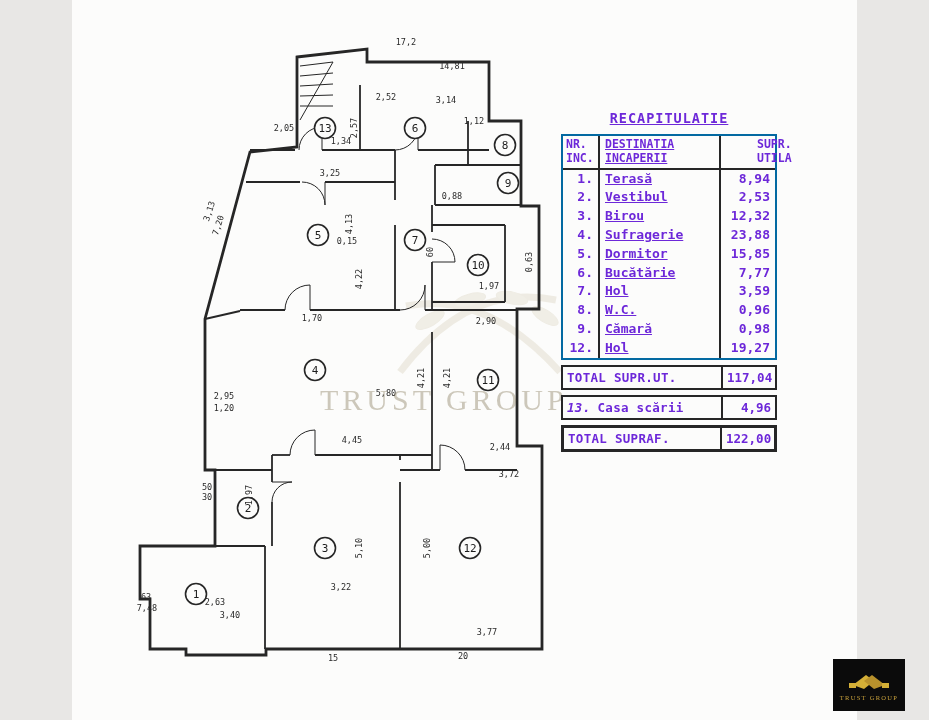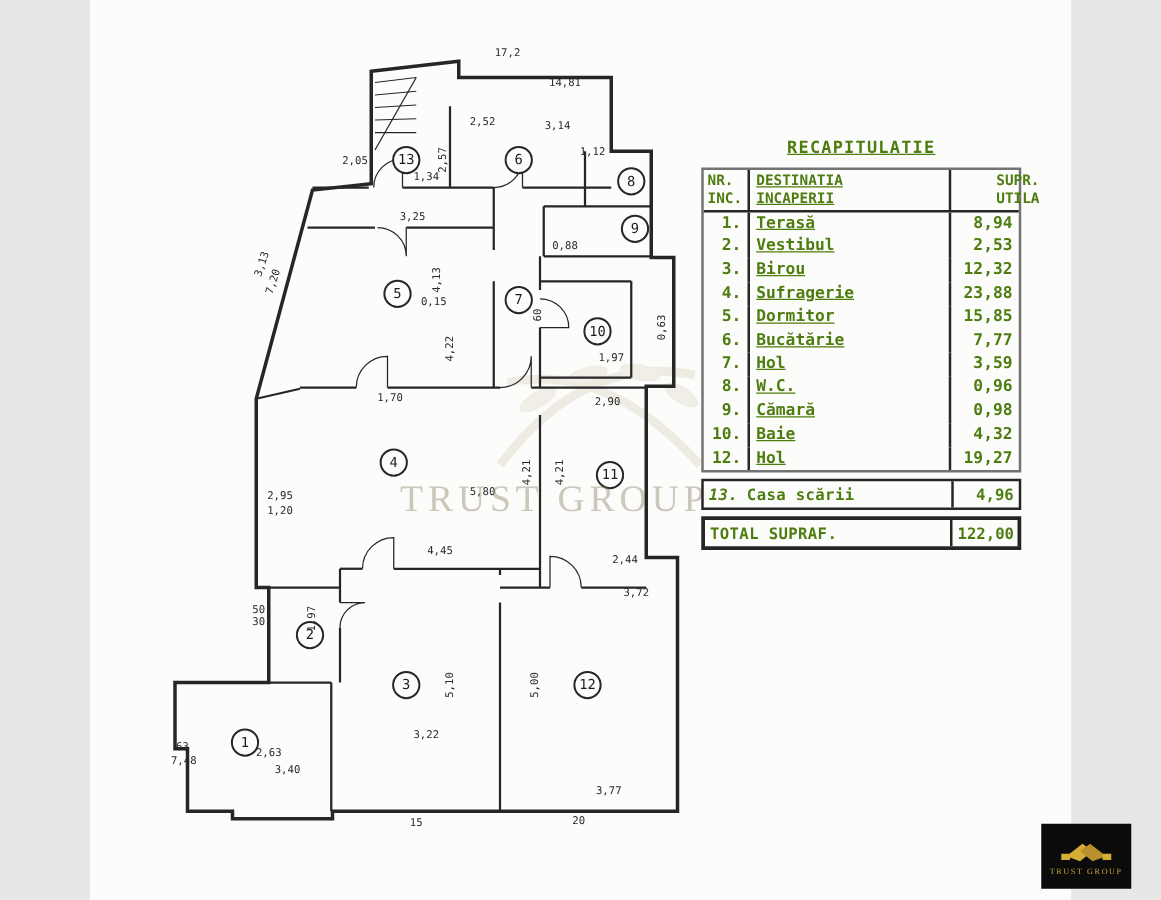--- a/index.html
+++ b/index.html
@@ -3,23 +3,23 @@
 <meta charset="utf-8">
 <style>
   html,body{margin:0;padding:0;background:#e8e7e5;font-family:"DejaVu Sans Mono",monospace;}
   .stage{position:relative;width:929px;height:720px;background:#e8e7e5;overflow:hidden;}
   .paper{position:absolute;left:72px;top:0;width:785px;height:720px;background:#fcfcfb;}
   svg.plan{position:absolute;left:0;top:0;}
   svg.plan text{font-family:"DejaVu Sans Mono",monospace;}
   .plan .wall{stroke:#262626;fill:none;}
 
   
-  .recap{position:absolute;left:561px;top:110px;width:256px;color:#4d7c0f;font-weight:bold;}
+  .recap{position:absolute;left:561px;top:110px;width:216px;color:#6d28d9;font-weight:bold;}
   .recap-title{text-align:center;font-size:13.5px;letter-spacing:1px;text-decoration:underline;margin-bottom:8px;}
-  .box{border:2px solid #737373;background:transparent;}
+  .box{border:2px solid #0369a1;background:transparent;}
   .thead{display:flex;border-bottom:2px solid #262626;font-size:11.5px;line-height:1.2;}
   .thead .c-nr,.thead .c-name,.thead .c-area{white-space:pre-line;}
   .c-nr{width:37px;border-right:2px solid #262626;padding:2px 3px;box-sizing:border-box;}
   .c-name{flex:1;border-right:2px solid #262626;padding:2px 5px;box-sizing:border-box;text-decoration:underline;}
   .c-area{width:54px;padding:2px 5px;box-sizing:border-box;text-align:right;}
   .thead .c-area{text-align:center;padding-left:36px;}
   .trow{display:flex;font-size:13px;line-height:14.8px;}
   .trow .c-nr{text-align:right;padding-right:5px;}
   .total-box{display:flex;border:2px solid #262626;margin-top:5px;font-size:12.5px;line-height:17px;}
   .total-label{flex:1;padding:2px 4px;letter-spacing:.3px;white-space:nowrap;}
@@ -244,32 +244,31 @@
             <div class="c-nr">8.</div>
             <div class="c-name">W.C.</div>
             <div class="c-area">0,96</div>
           </div>
           <div class="trow">
             <div class="c-nr">9.</div>
             <div class="c-name">Cămară</div>
             <div class="c-area">0,98</div>
           </div>
           <div class="trow">
-            <div class="c-nr">10.</div>
-            <div class="c-name">Baie</div>
-            <div class="c-area">4,32</div>
-          </div>
-          <div class="trow">
             <div class="c-nr">12.</div>
             <div class="c-name">Hol</div>
             <div class="c-area">19,27</div>
           </div>
         </div>
     </div>
 
+    <div class="total-box">
+      <div class="total-label">TOTAL SUPR.UT.</div>
+      <div class="total-value">117,04</div>
+    </div>
 
     <div class="total-box">
       <div class="total-label">
         <span class="extra-nr">13.</span><span>Casa scării</span>
       </div>
       <div class="total-value">4,96</div>
     </div>
 
     <div class="total-box total-final">
       <div class="total-label">TOTAL SUPRAF.</div>

